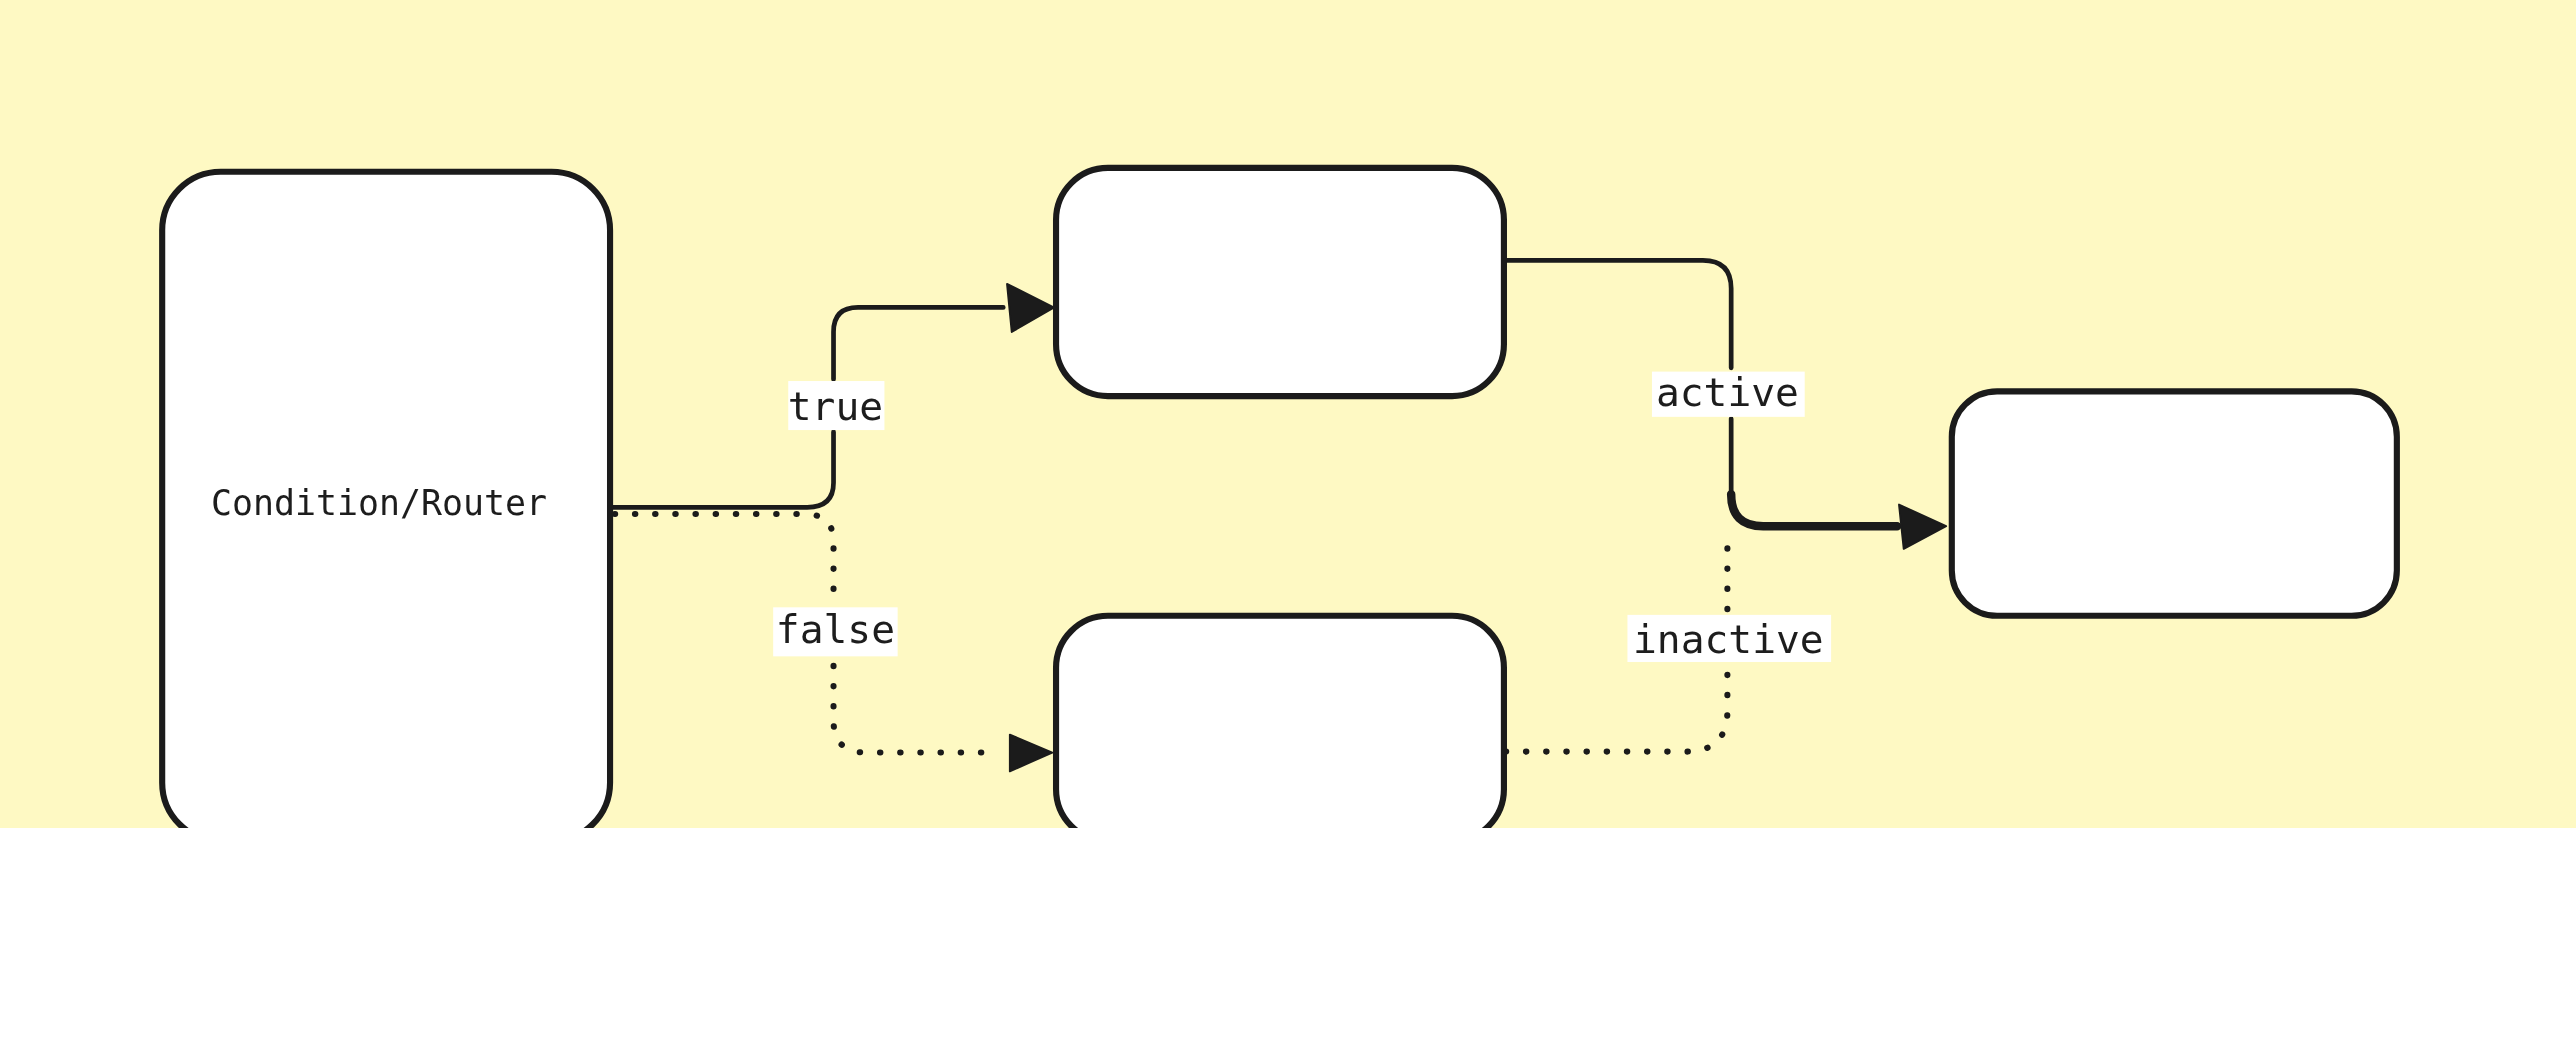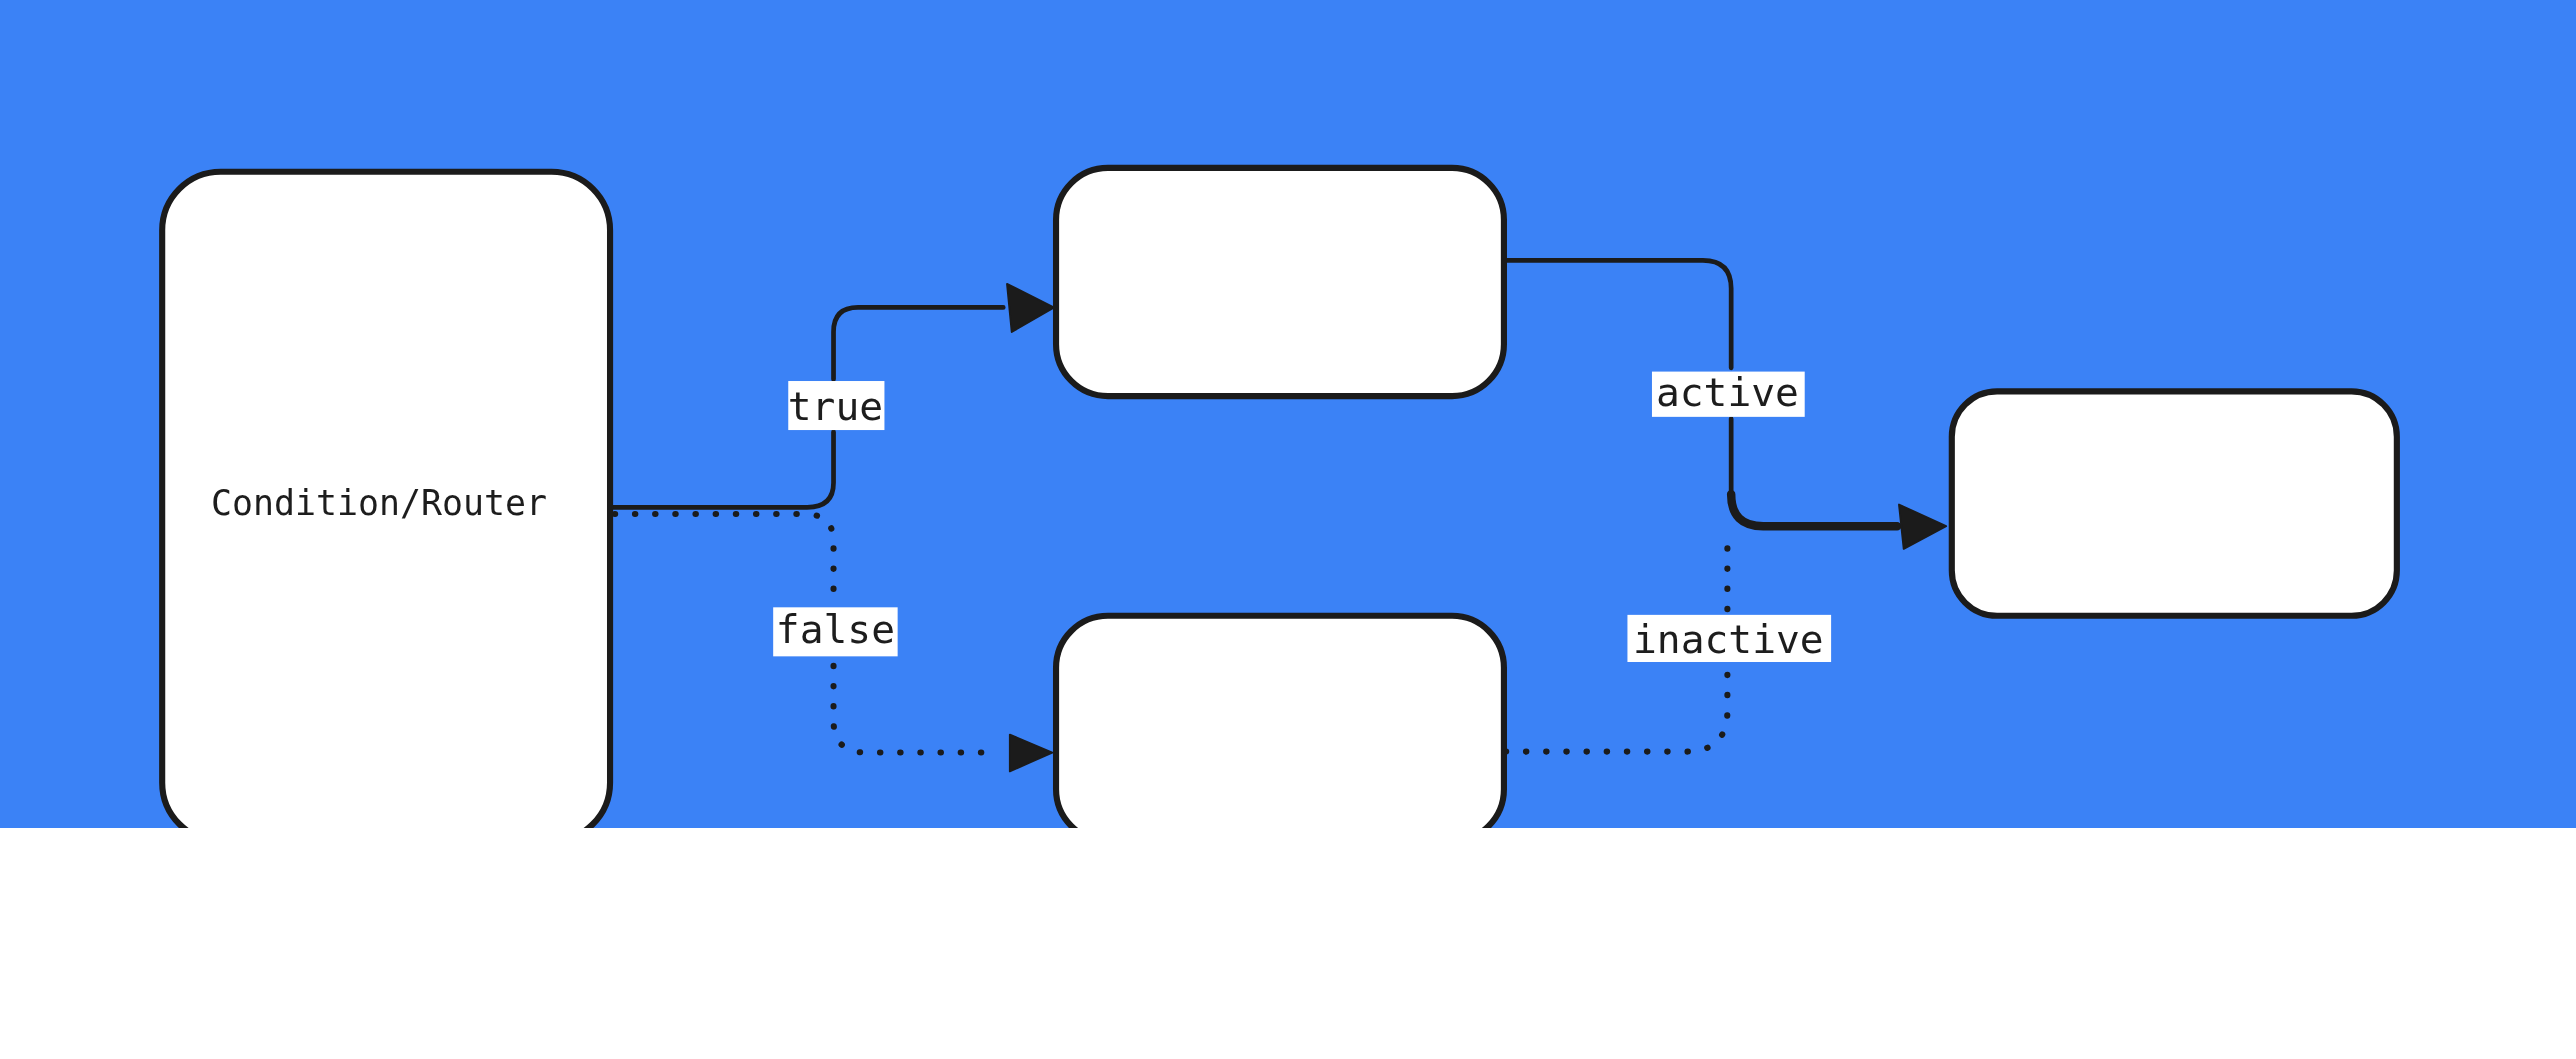--- a/index.html
+++ b/index.html
@@ -3,21 +3,21 @@
 <meta charset="utf-8">
 <style>
   html, body {
     margin: 0;
     padding: 0;
     background: #ffffff;
   }
   .canvas-wrap {
     width: 2576px;
     height: 828px;
-    background: #3b82f6;
+    background: #fef9c3;
     position: relative;
     overflow: hidden;
   }
   svg { display: block; }
 
   .node-shape {
     fill: #ffffff;
     stroke: #1b1b1b;
     stroke-width: 6.5;
   }

